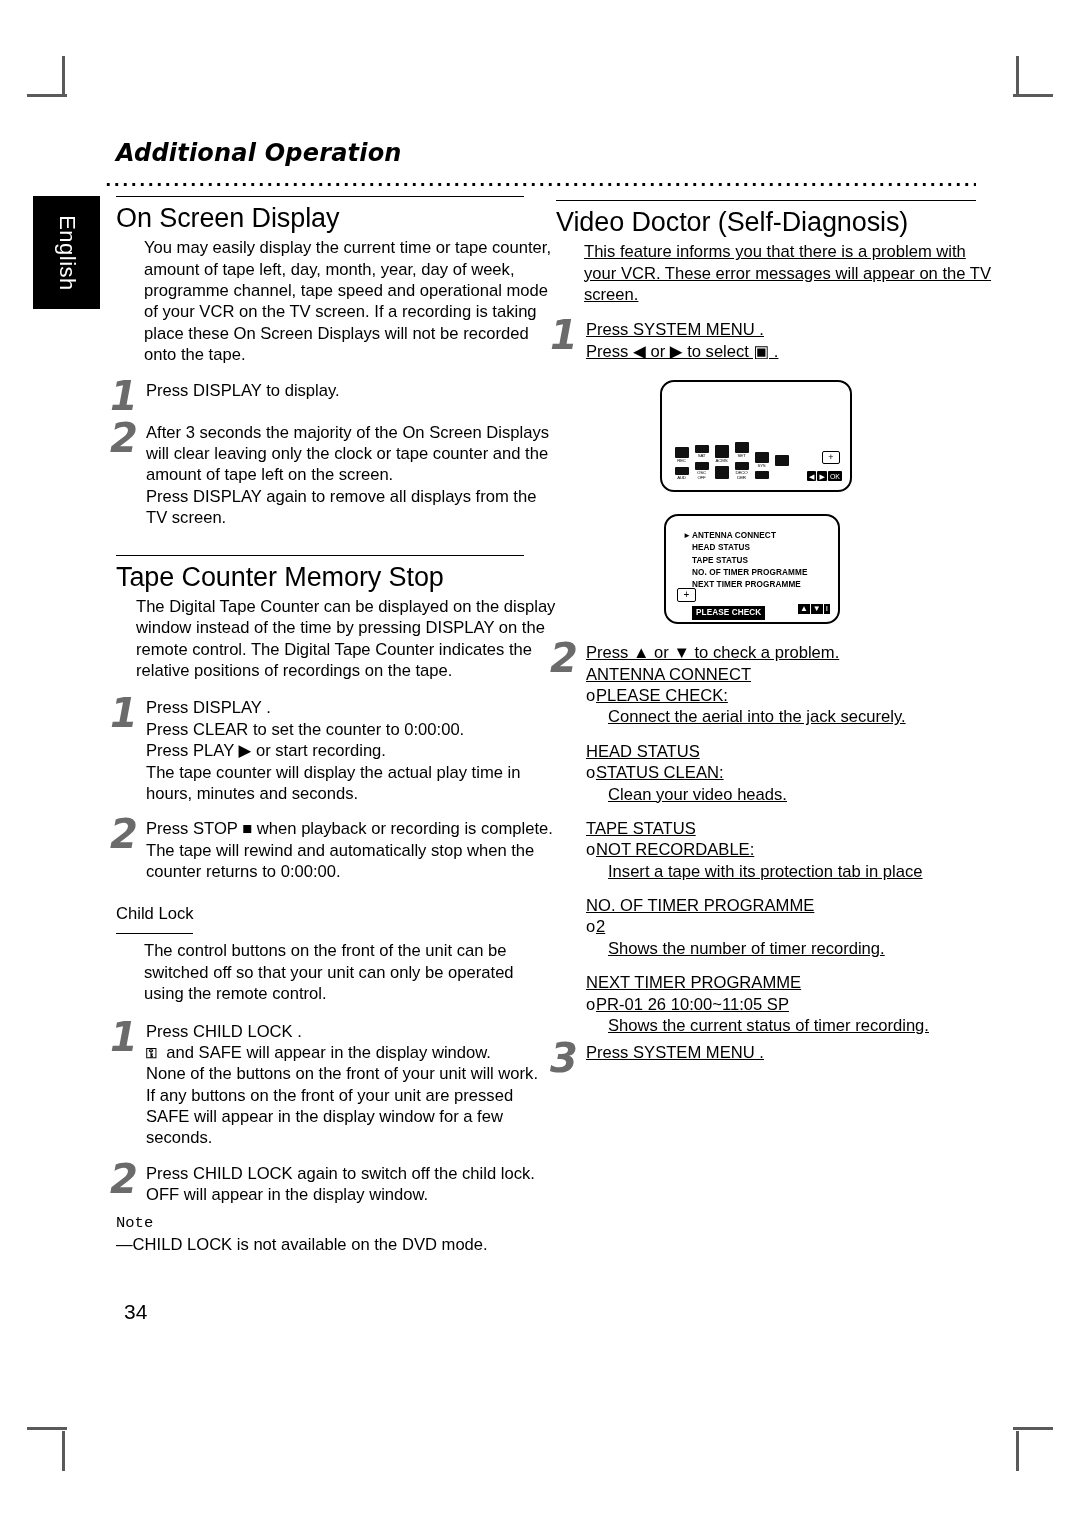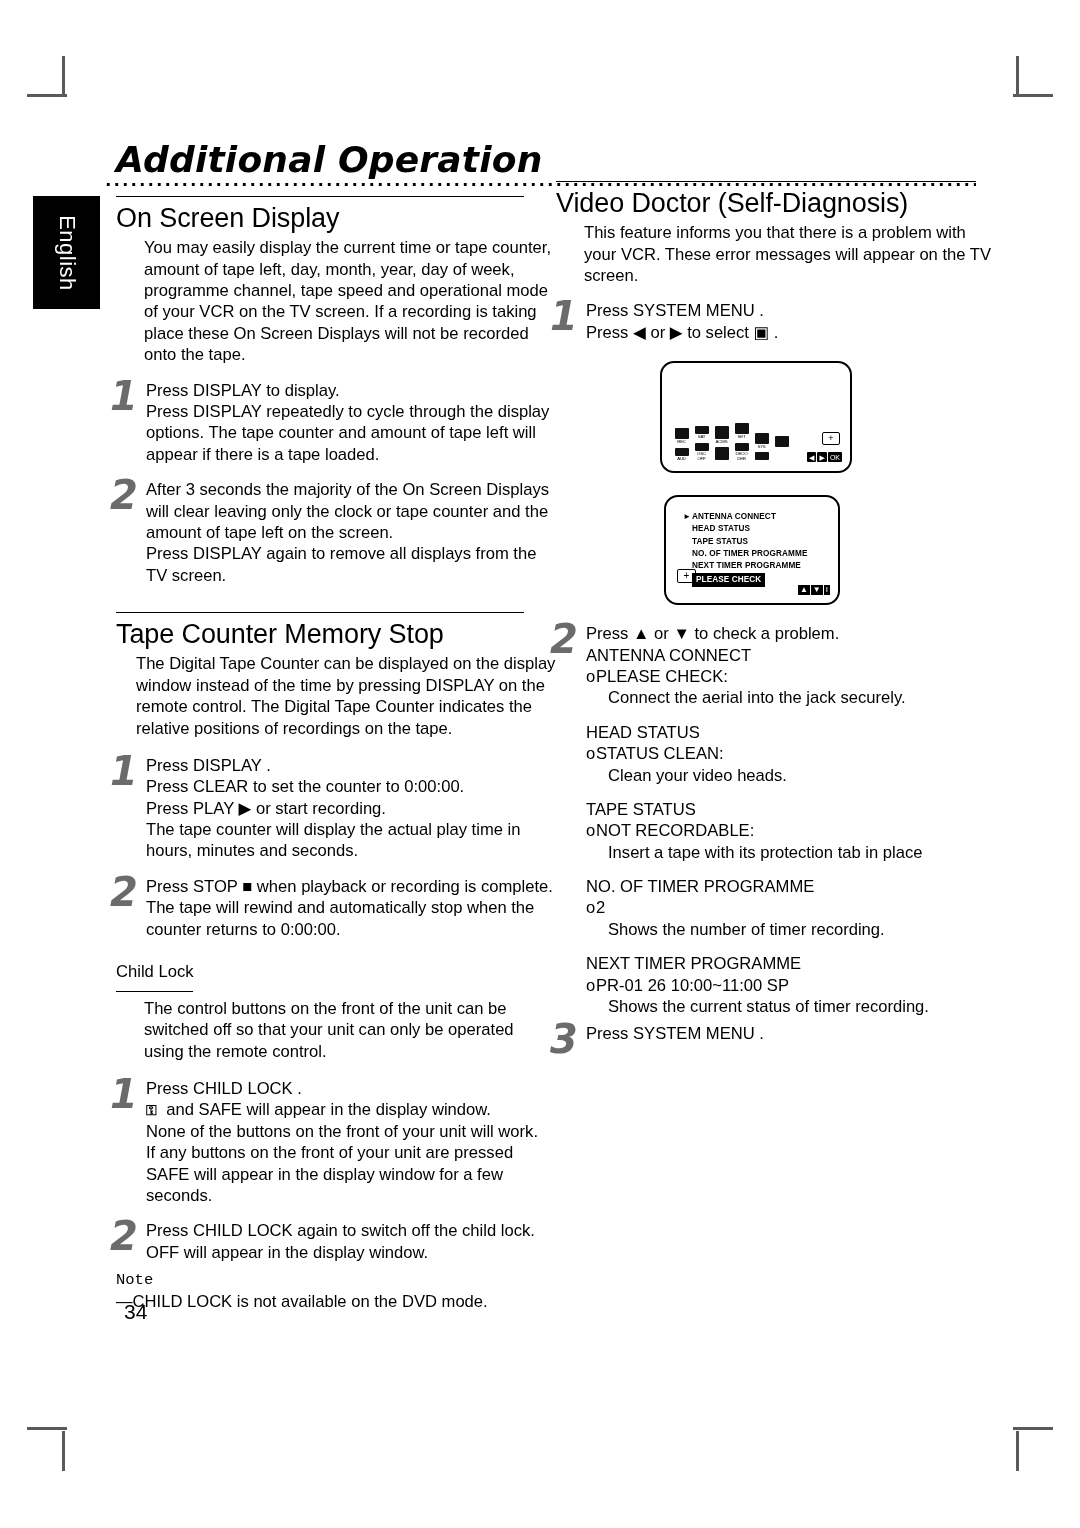--- a/index.html
+++ b/index.html
@@ -50,21 +50,21 @@
     letter-spacing: 0.5px;
     white-space: nowrap;
     font-family: "Liberation Sans", sans-serif;
   }
 
   
   .page-title {
     position: absolute;
     left: 116px;
     top: 139px;
-    font-size: 36px;
+    font-size: 24px;
     font-weight: bold;
     font-style: italic;
     letter-spacing: 0.2px;
     font-family: "DejaVu Sans", sans-serif;
   }
   .dotted-rule {
     position: absolute;
     left: 104px;
     top: 182px;
     width: 872px;
@@ -76,21 +76,21 @@
   .page-number {
     position: absolute;
     left: 124px;
     top: 1300px;
     font-size: 21px;
   }
 
   
   .col { position: absolute; }
   .col-left  { left: 116px; top: 196px; width: 440px; }
-  .col-right { left: 556px; top: 181px; width: 440px; }
+  .col-right { left: 556px; top: 200px; width: 440px; text-decoration: underline; }
 
   
   .sec-head {
     font-size: 27px;
     line-height: 1.12;
     letter-spacing: -0.1px;
     padding-top: 6px;
     margin: 0;
     font-weight: normal;
   }
@@ -214,21 +214,21 @@
     line-height: 1.5;
     font-weight: bold;
     letter-spacing: 0.1px;
   }
   .diag-list .arrow { position: absolute; left: -9px; top: 0; }
   .diag-hl {
     display: inline-block;
     background: #000;
     color: #fff;
     padding: 1px 4px;
-    margin-top: 0;
+    margin-top: 14px;
     font-weight: bold;
   }
   .diag-plus {
     position: absolute;
     left: 11px; bottom: 20px;
     width: 17px; height: 12px;
     border: 1.2px solid #000;
     border-radius: 2px;
     display: flex; align-items: center; justify-content: center;
     font-size: 10px; line-height: 1;
@@ -282,21 +282,20 @@
 <div class="col col-left">
 
   
   <h2 class="sec-head ruled rule-os">On Screen Display</h2>
 
   <p class="p indent" style="margin-top:4px;">You may easily display the current time or tape counter, amount of tape left, day, month, year, day of week, programme channel, tape speed and operational mode of your VCR on the TV screen. If a recording is taking place these On Screen Displays will not be recorded onto the tape.</p>
 
   <div class="step" style="margin-top:14px;">
     <span class="step-num">1</span>
     <p class="p">Press DISPLAY  to display.</p>
-    <p class="p">Press DISPLAY  repeatedly to cycle through the display options. The tape counter and amount of tape left will appear if there is a tape loaded.</p>
   </div>
 
   <div class="step" style="margin-top:14px;">
     <span class="step-num">2</span>
     <p class="p">After 3 seconds the majority of the On Screen Displays will clear leaving only the clock or tape counter and the amount of tape left on the screen.</p>
     <p class="p">Press DISPLAY  again to remove all displays from the TV screen.</p>
   </div>
 
   
   <h2 class="sec-head ruled rule-tc" style="margin-top:26px;">Tape Counter Memory Stop</h2>
@@ -466,21 +465,21 @@
 
     <p class="p" style="margin-top:13px;">TAPE STATUS</p>
     <p class="p"><span class="bullet-o">o</span><span>NOT RECORDABLE:</span></p>
     <p class="p" style="margin-left:22px;">Insert a tape with its protection tab in place</p>
 
     <p class="p" style="margin-top:13px;">NO. OF TIMER PROGRAMME</p>
     <p class="p"><span class="bullet-o">o</span><span>2</span></p>
     <p class="p" style="margin-left:22px;">Shows the number of timer recording.</p>
 
     <p class="p" style="margin-top:13px;">NEXT TIMER PROGRAMME</p>
-    <p class="p"><span class="bullet-o">o</span><span>PR-01 26 10:00~11:00 SP</span></p>
+    <p class="p"><span class="bullet-o">o</span><span>PR-01 26 10:00~11:05 SP</span></p>
     <p class="p" style="margin-left:22px;">Shows the current status of timer recording.</p>
   </div>
 
   
   <div class="step" style="margin-top:6px;">
     <span class="step-num">3</span>
     <p class="p">Press SYSTEM MENU .</p>
   </div>
 </div>
 

